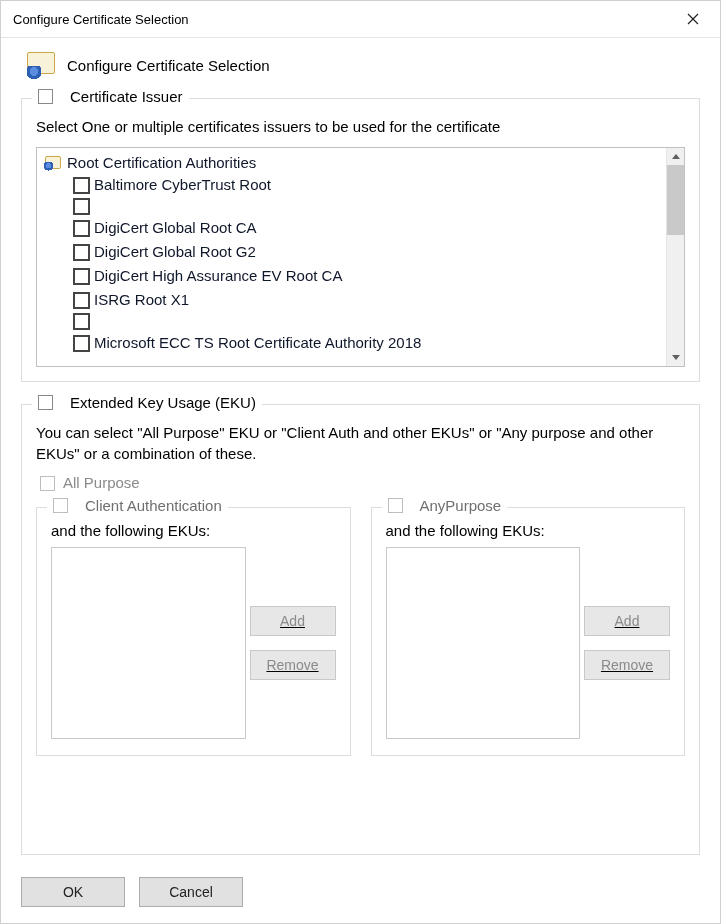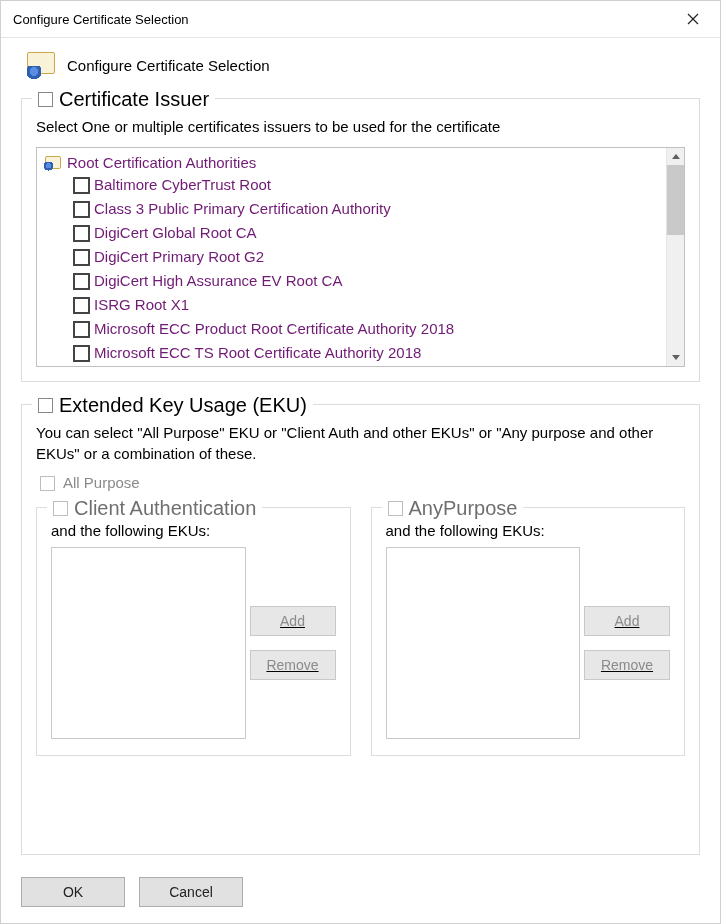--- a/index.html
+++ b/index.html
@@ -92,22 +92,22 @@
     position: relative;
   }
   .group-legend {
     position: absolute;
     top: -11px;
     left: 10px;
     background: #ffffff;
     padding: 0 6px;
     display: flex;
     align-items: center;
-    gap: 6px;
-    font-size: 20px;
+    gap: 17px;
+    font-size: 15px;
   }
   .group-legend.disabled { color: #6f6f6f; }
   .chk {
     width: 15px;
     height: 15px;
     border: 1px solid #888;
     background: #fff;
     display: inline-block;
     box-sizing: border-box;
     flex: none;
@@ -122,21 +122,21 @@
     border: 1px solid #c0c0c0;
     height: 218px;
     display: flex;
     background: #fff;
   }
   .tree {
     flex: 1;
     padding: 4px 4px;
     overflow: hidden;
     font-size: 15px;
-    color: #701a75;
+    color: #0f172a;
   }
   .tree-root {
     display: flex;
     align-items: center;
     gap: 6px;
     padding: 2px 2px;
   }
   .tree-children {
     padding-left: 32px;
   }
@@ -255,41 +255,39 @@
             </span>
             <span>Root Certification Authorities</span>
           </div>
           <div class="tree-children">
             <div class="tree-item">
                 <span class="chk"></span>
                 <span>Baltimore CyberTrust Root</span>
               </div>
             <div class="tree-item">
                 <span class="chk"></span>
-                <span>Class 3 Public Primary Certification Authority</span>
               </div>
             <div class="tree-item">
                 <span class="chk"></span>
                 <span>DigiCert Global Root CA</span>
               </div>
             <div class="tree-item">
                 <span class="chk"></span>
-                <span>DigiCert Primary Root G2</span>
+                <span>DigiCert Global Root G2</span>
               </div>
             <div class="tree-item">
                 <span class="chk"></span>
                 <span>DigiCert High Assurance EV Root CA</span>
               </div>
             <div class="tree-item">
                 <span class="chk"></span>
                 <span>ISRG Root X1</span>
               </div>
             <div class="tree-item">
                 <span class="chk"></span>
-                <span>Microsoft ECC Product Root Certificate Authority 2018</span>
               </div>
             <div class="tree-item">
                 <span class="chk"></span>
                 <span>Microsoft ECC TS Root Certificate Authority 2018</span>
               </div>
           </div>
         </div>
         <div class="scrollbar">
           <div class="scroll-arrow">
             <svg width="8" height="5" viewBox="0 0 8 5">

